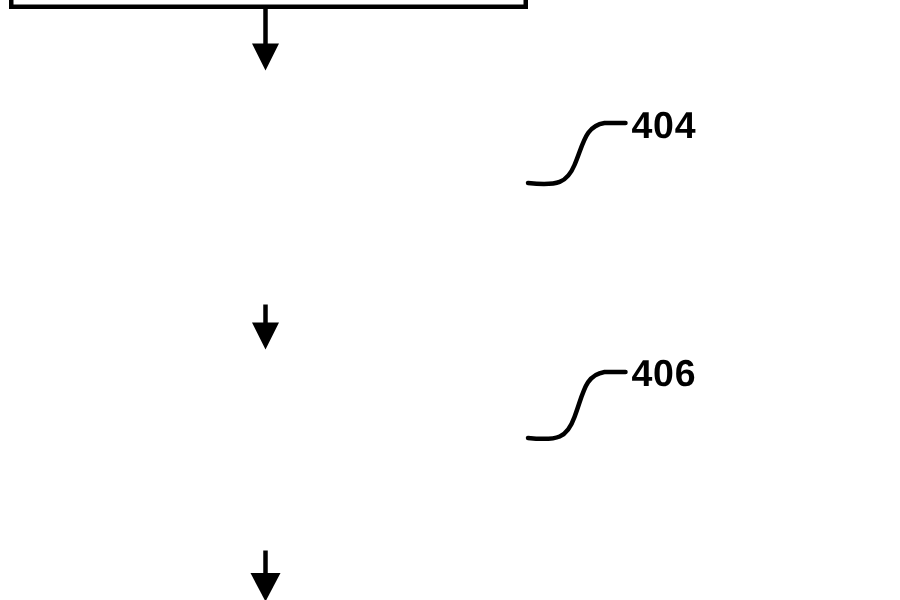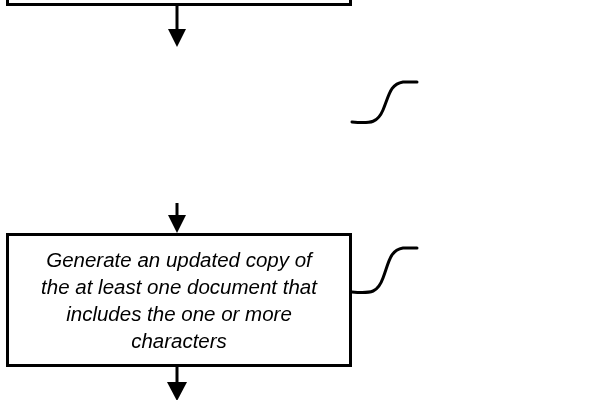--- a/index.html
+++ b/index.html
@@ -106,21 +106,17 @@
     <path d="M 352,122 C 372,124 378,122 383,110 C 389,96 390,84 403,82 L 417,82" fill="none" stroke="#000000" stroke-width="3" stroke-linecap="round"></path>
 
     <path d="M 352,292 C 372,294 378,292 383,278 C 389,262 390,250 403,248 L 417,248" fill="none" stroke="#000000" stroke-width="3" stroke-linecap="round"></path>
   </svg>
 
   <div class="proc-box" id="box-402">
     <div class="proc-text"></div>
   </div>
 
 
-  <div class="proc-box" id="box-406">
-    <div class="proc-text">Generate an updated copy of
-the at least one document that
-includes the one or more
-characters</div>
-  </div>
 
+  <div class="ref-label" id="ref-404">404</div>
+  <div class="ref-label" id="ref-406">406</div>
 
 </div>
 
 </body></html>

